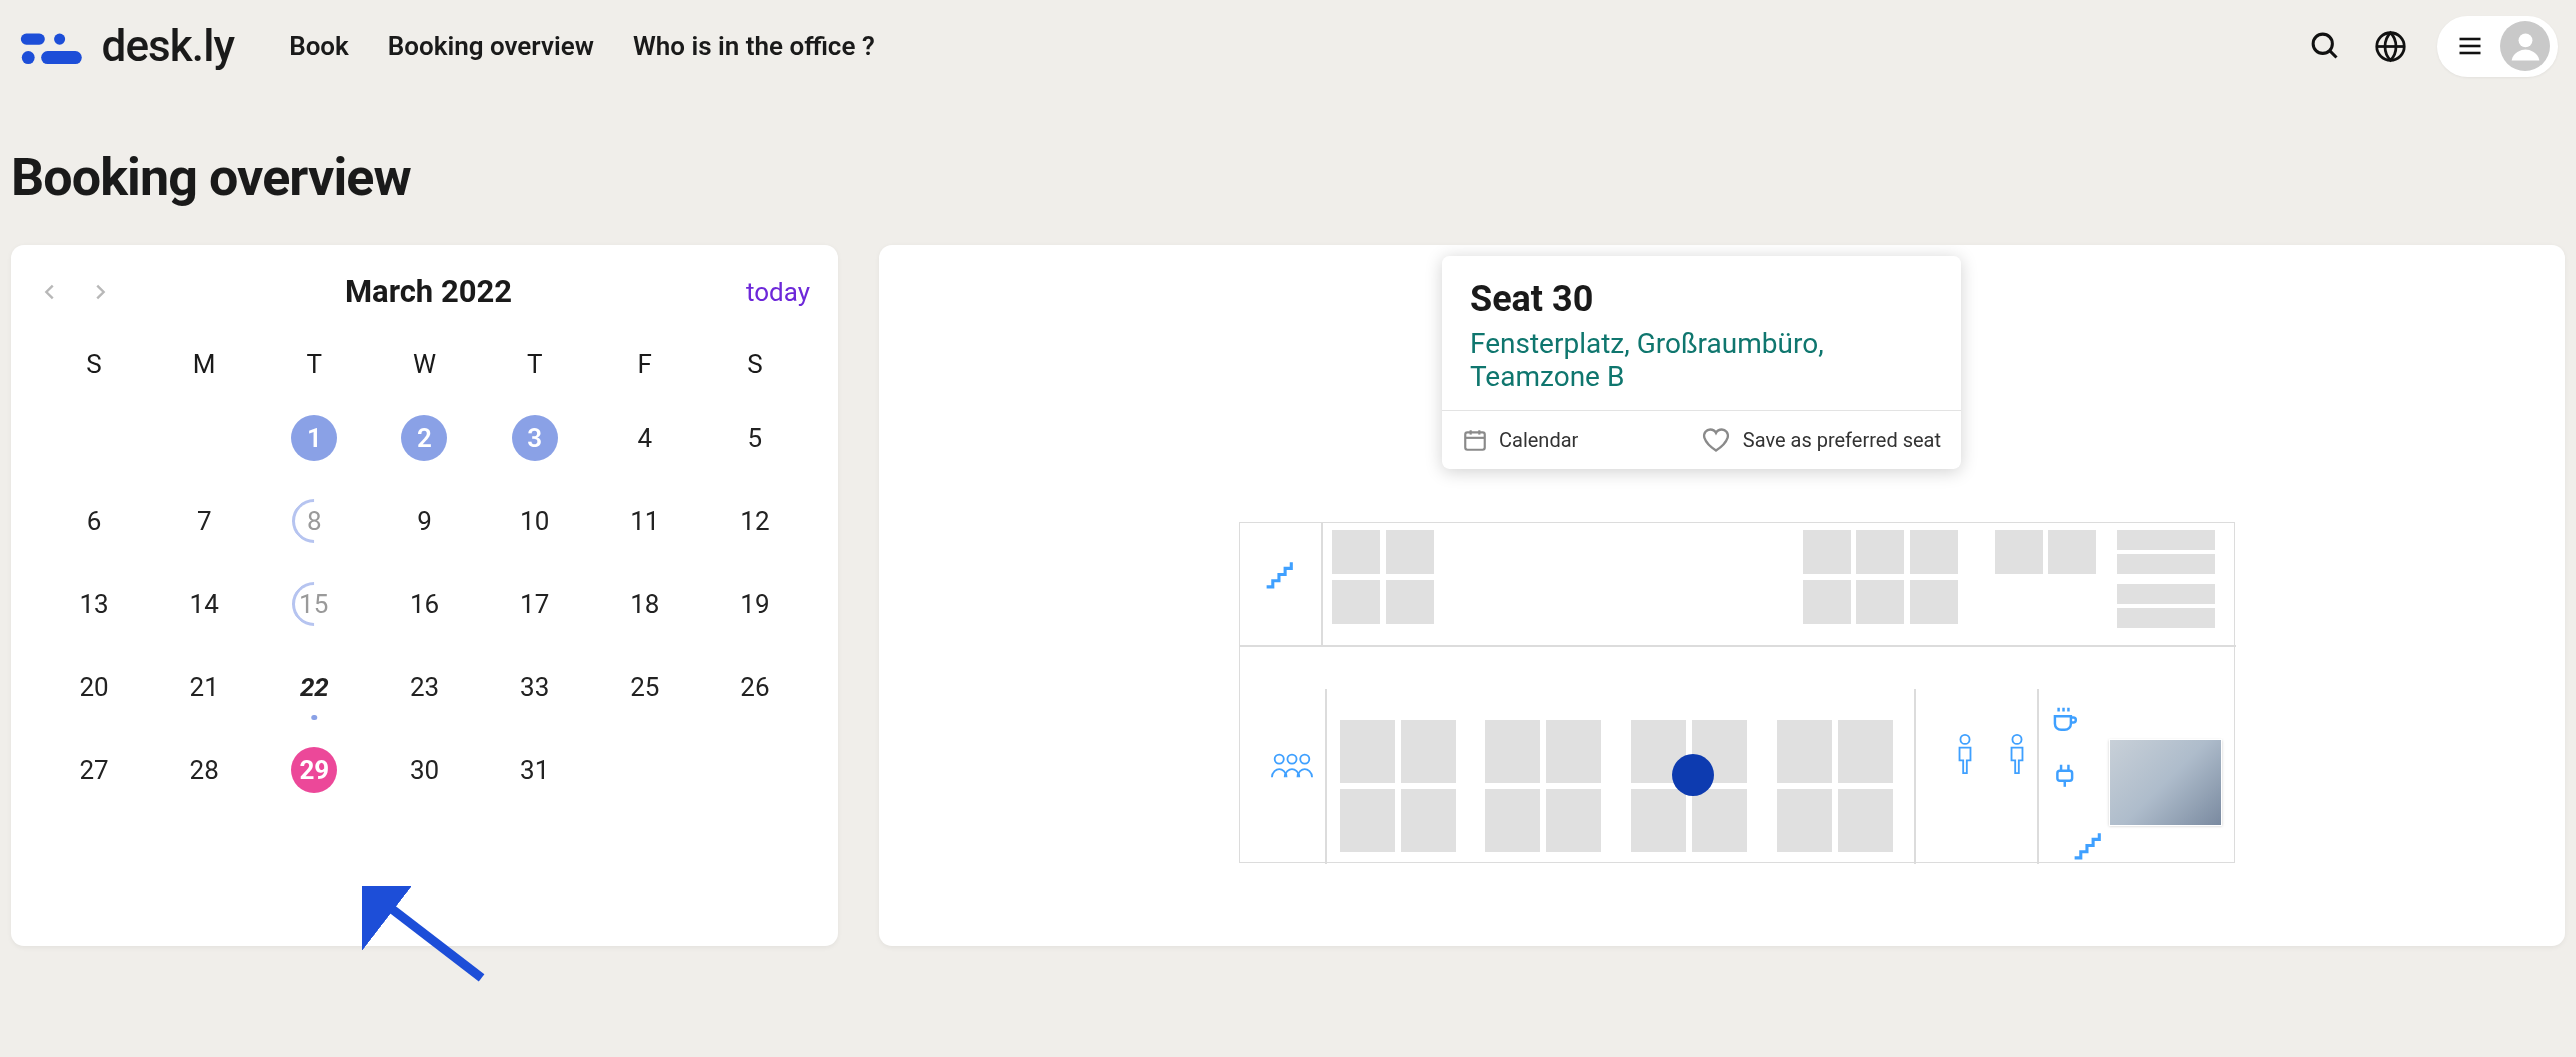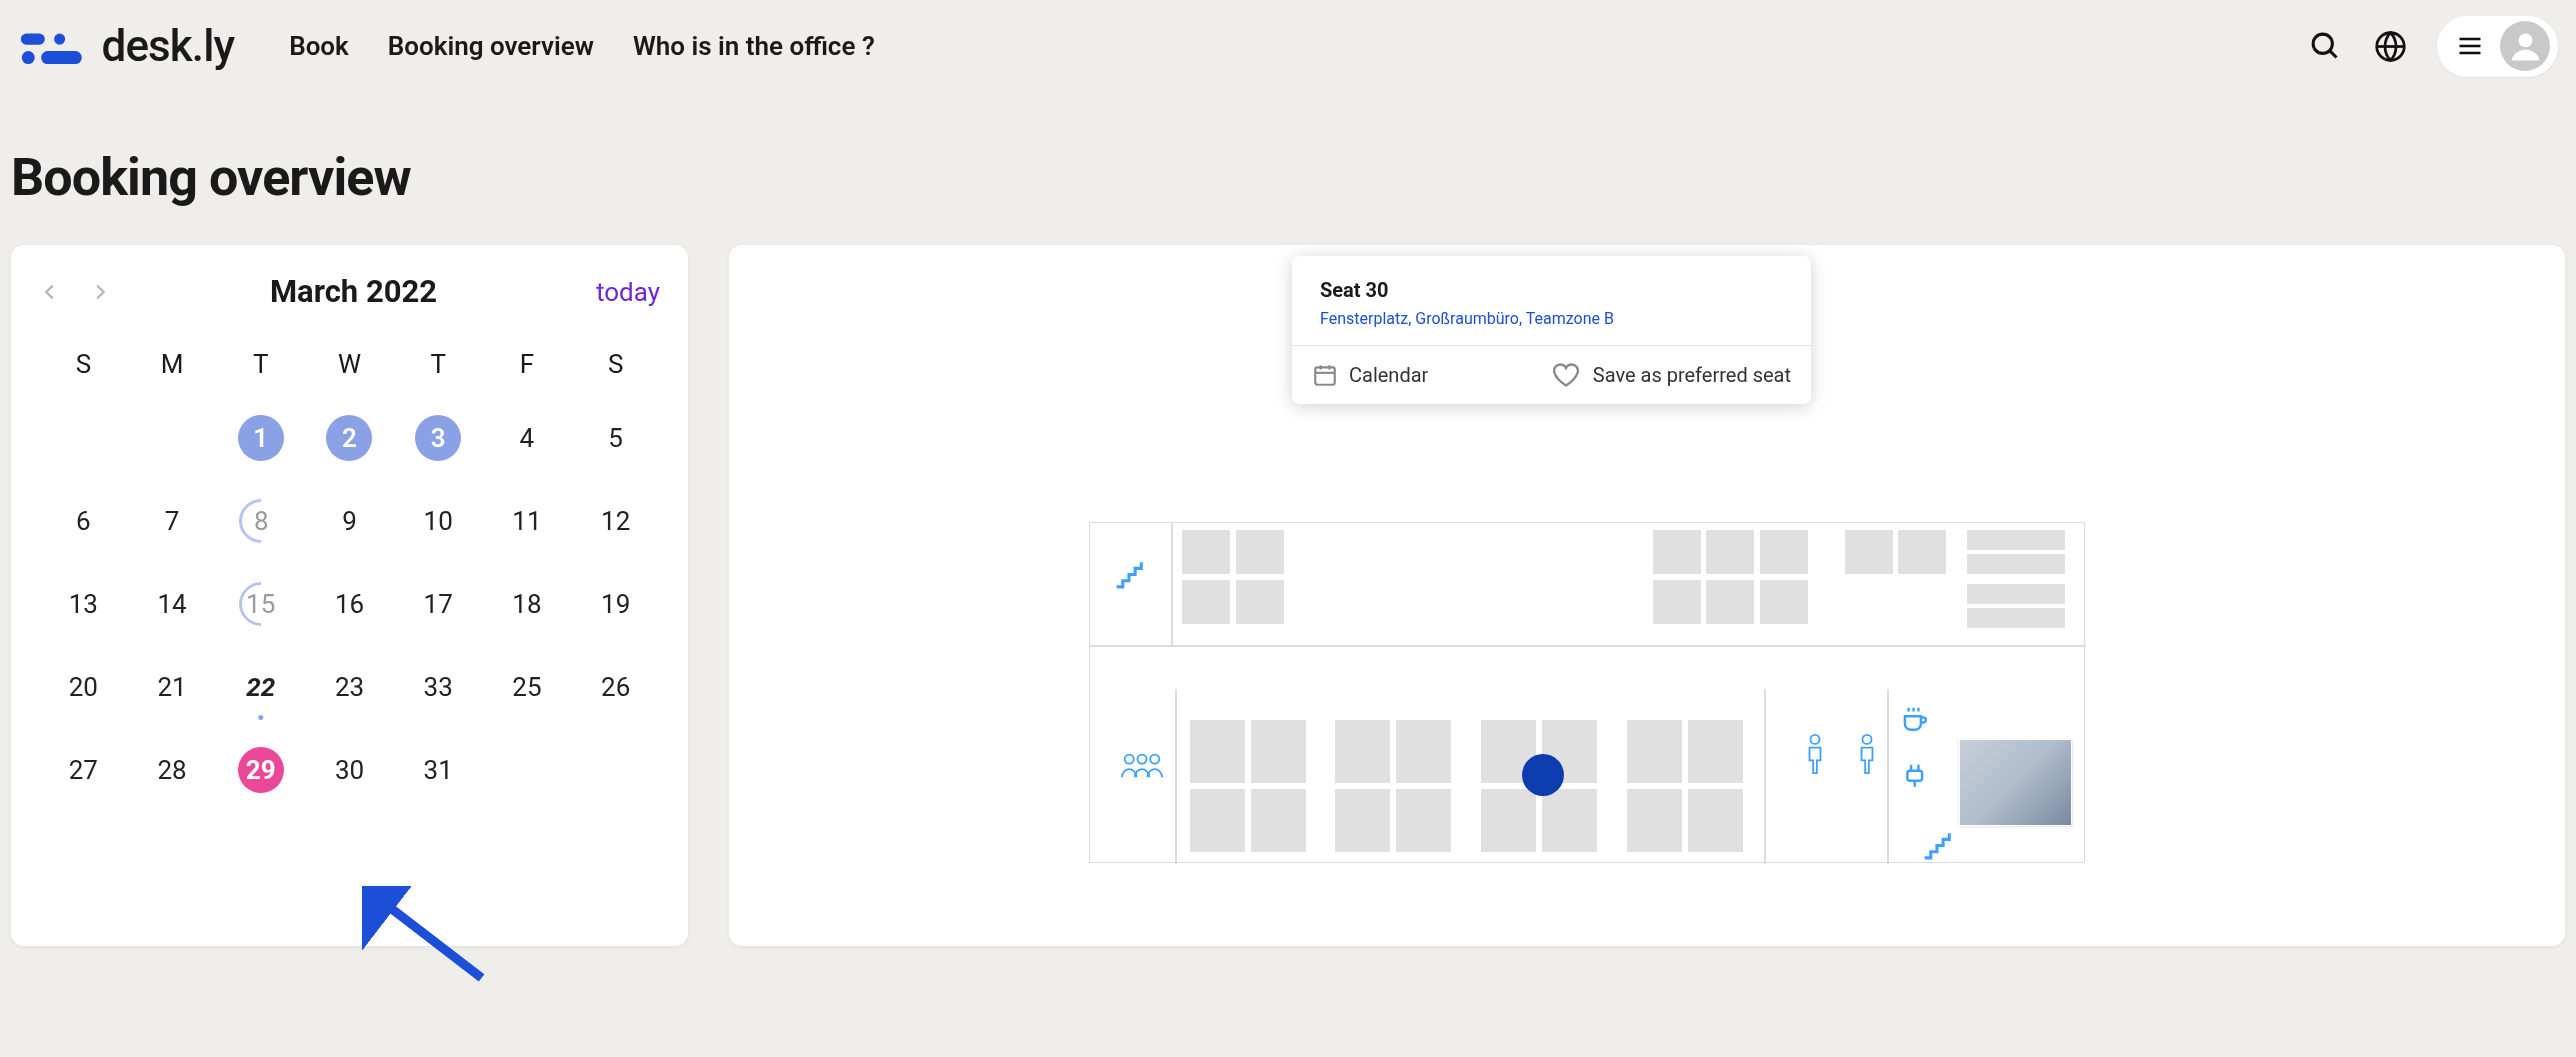--- a/index.html
+++ b/index.html
@@ -108,21 +108,21 @@
     gap: 41px;
     padding: 0 11px;
   }
   .card {
     background: #fff;
     border-radius: 13px;
     box-shadow: 0 1.8px 5.5px rgba(0,0,0,0.05);
   }
   
   .calendar {
-    width: 677px;
+    width: 827px;
     padding: 28px 28px 46px 28px;
     position: relative;
   }
   .cal-head {
     display: flex;
     align-items: center;
     margin-bottom: 39px;
   }
   .cal-arrows {
     display: flex;
@@ -260,27 +260,27 @@
     position: absolute;
     background: #fff;
     border-radius: 7.4px;
     box-shadow: 0 2.8px 16.6px rgba(0,0,0,0.18);
     width: 519px;
   }
   .popover-top {
     padding: 22px 28px 16.6px 28px;
   }
   .popover-title {
-    font-size: 20px;
+    font-size: 36px;
     font-weight: 700;
     margin-bottom: 7.4px;
   }
   .popover-sub {
-    font-size: 16px;
-    color: #1d4ed8;
+    font-size: 28px;
+    color: #0f766e;
   }
   .popover-bot {
     border-top: 0.9px solid #e3e3e3;
     display: flex;
     align-items: center;
     padding: 14.8px 20px;
     gap: 32px;
   }
   .pop-action {
     display: flex;

